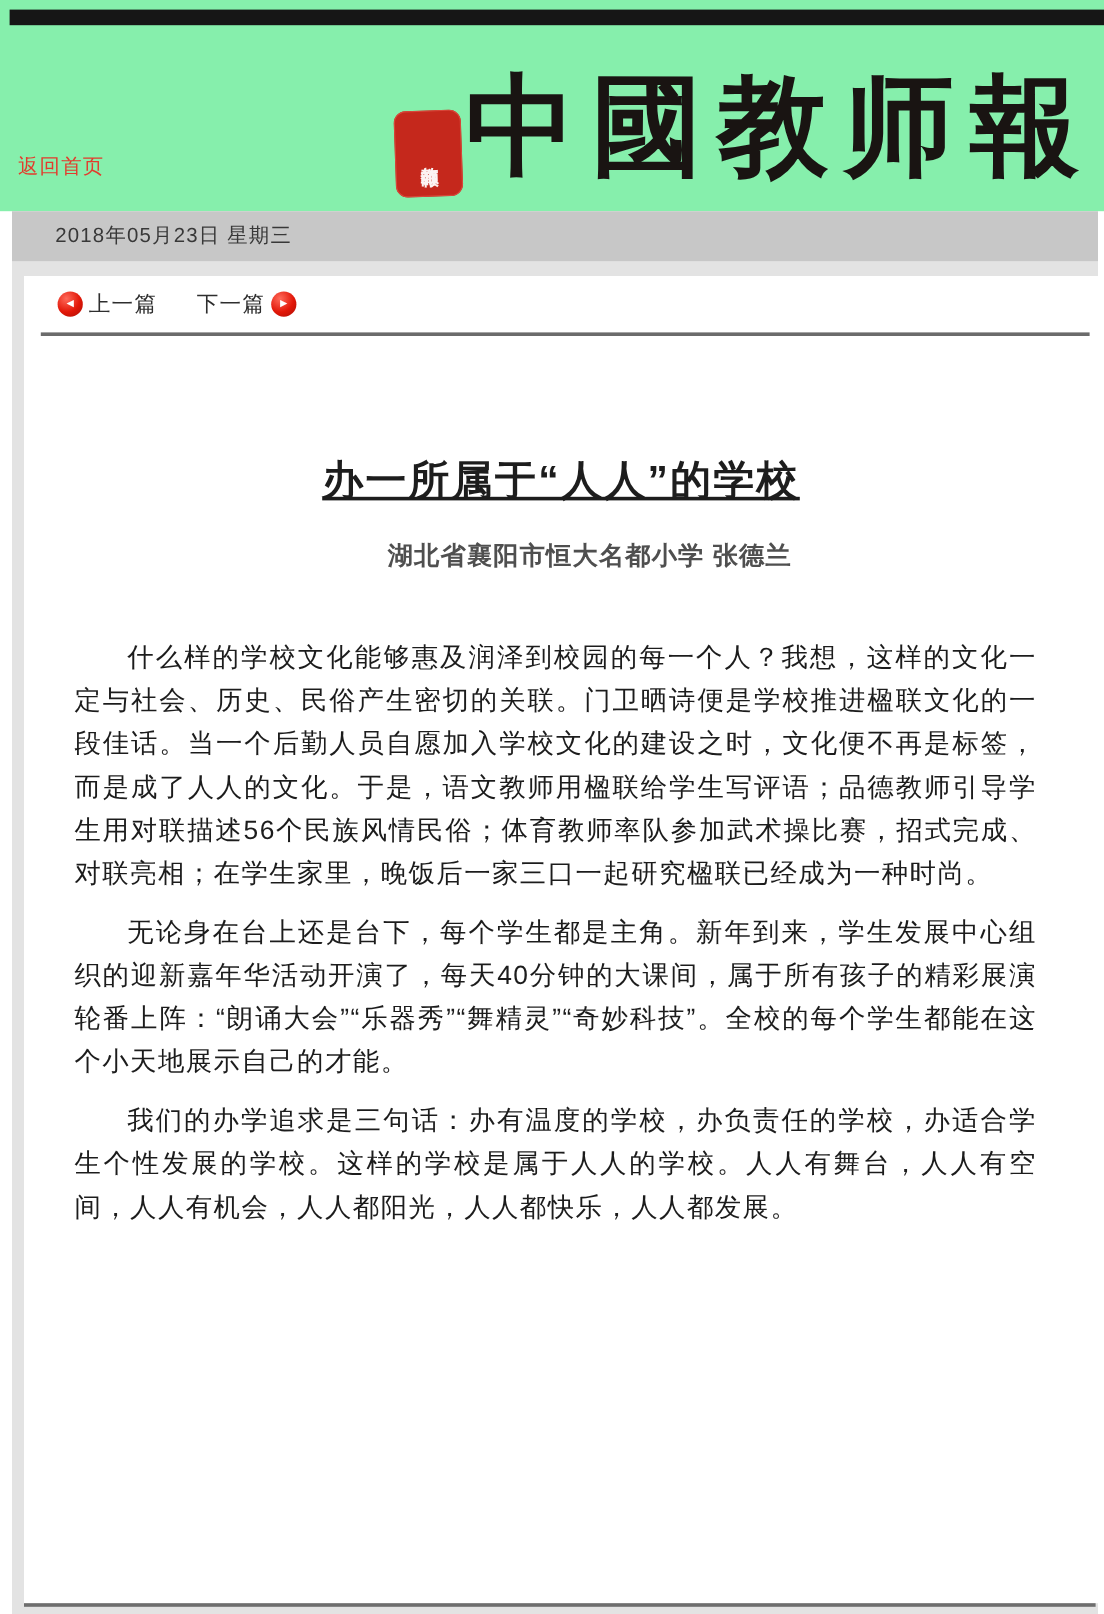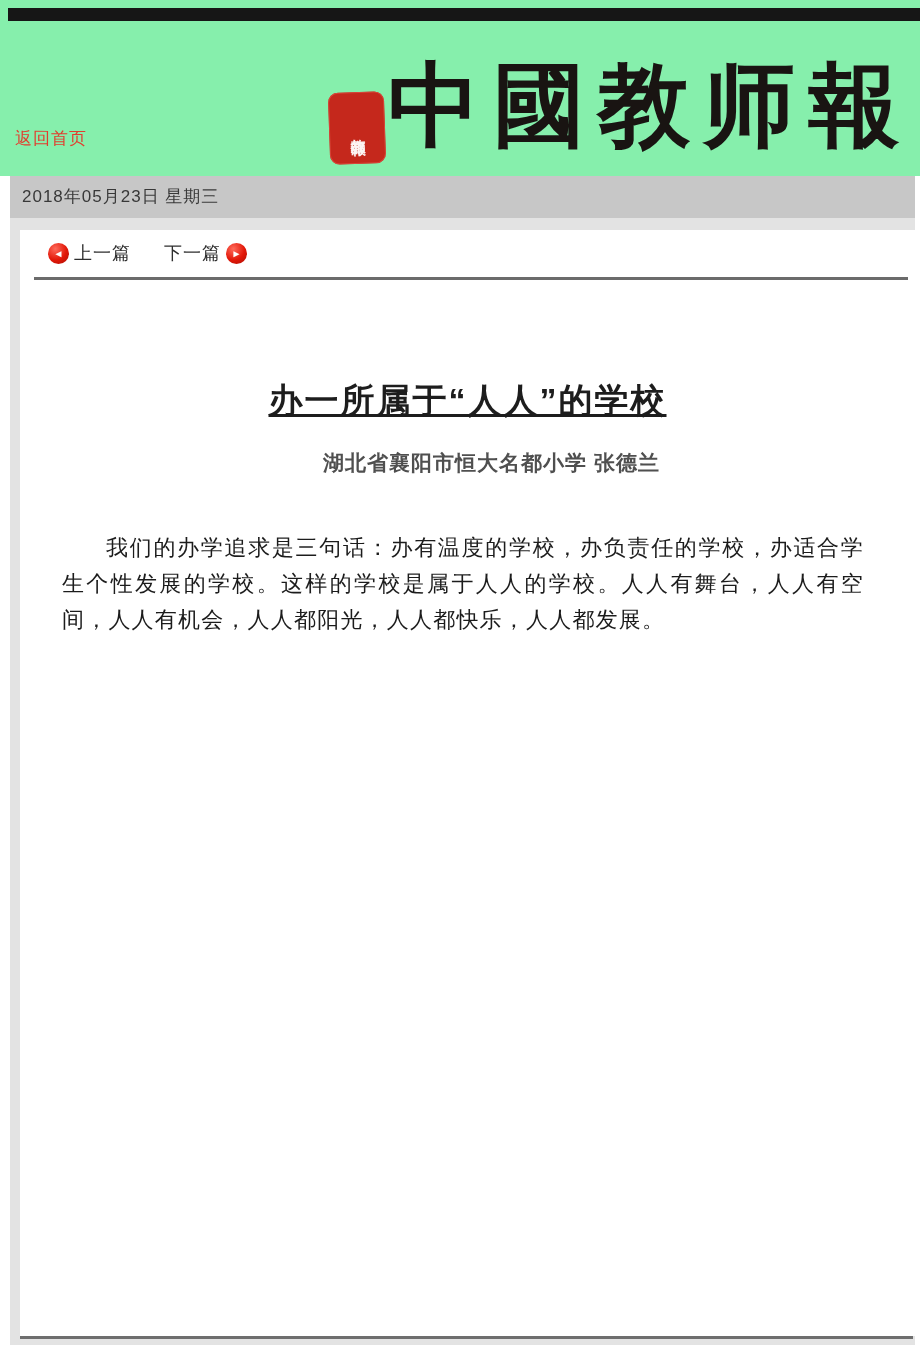--- a/index.html
+++ b/index.html
@@ -25,21 +25,21 @@
     color:#ffffff;font-size:15px;line-height:17px;letter-spacing:1px;opacity:.95;
   }
   .masthead{
     position:absolute;left:388px;top:38px;width:540px;height:135px;
     font-family:"DejaVu Serif",serif;font-weight:bold;color:#191412;
     font-size:92px;letter-spacing:13px;white-space:nowrap;line-height:135px;
   }
   
   .date-bar{
     position:absolute;top:176px;left:10px;width:905px;height:42px;
-    background:#c7c7c7;line-height:42px;padding-left:12px;box-sizing:border-box;
+    background:#c7c7c7;line-height:42px;padding-left:36px;box-sizing:border-box;
     font-size:17px;color:#383838;letter-spacing:1px;
   }
   
   .gray-panel{position:absolute;top:218px;left:10px;width:905px;height:1127px;background:#e3e3e3;}
   .white-card{position:absolute;top:12px;left:10px;width:895px;height:1106px;background:#ffffff;}
   .bottom-rule{position:absolute;top:1118px;left:10px;width:893px;height:3px;background:#6e6e6e;}
   
   .nav-row{position:absolute;top:11px;left:28px;display:flex;align-items:center;font-size:18px;color:#2e2e2e;}
   .nav-icon{
     width:21px;height:21px;border-radius:50%;flex:0 0 auto;
@@ -88,18 +88,20 @@
       <span class="nav-label prev">上一篇</span>
       <span class="nav-label">下一篇</span>
       <span class="nav-icon">►</span>
     </div>
     <div class="nav-rule"></div>
 
     <h1 class="article-title">办一所属于“人人”的学校</h1>
     <div class="article-byline">湖北省襄阳市恒大名都小学 张德兰</div>
 
     <div class="article-body">
+      <p>什么样的学校文化能够惠及润泽到校园的每一个人？我想，这样的文化一定与社会、历史、民俗产生密切的关联。门卫晒诗便是学校推进楹联文化的一段佳话。当一个后勤人员自愿加入学校文化的建设之时，文化便不再是标签，而是成了人人的文化。于是，语文教师用楹联给学生写评语；品德教师引导学生用对联描述56个民族风情民俗；体育教师率队参加武术操比赛，招式完成、对联亮相；在学生家里，晚饭后一家三口一起研究楹联已经成为一种时尚。</p>
+      <p>无论身在台上还是台下，每个学生都是主角。新年到来，学生发展中心组织的迎新嘉年华活动开演了，每天40分钟的大课间，属于所有孩子的精彩展演轮番上阵：“朗诵大会”“乐器秀”“舞精灵”“奇妙科技”。全校的每个学生都能在这个小天地展示自己的才能。</p>
       <p>我们的办学追求是三句话：办有温度的学校，办负责任的学校，办适合学生个性发展的学校。这样的学校是属于人人的学校。人人有舞台，人人有空间，人人有机会，人人都阳光，人人都快乐，人人都发展。</p>
     </div>
 
   </div>
   <div class="bottom-rule"></div>
 </div>
 
 </body></html>

